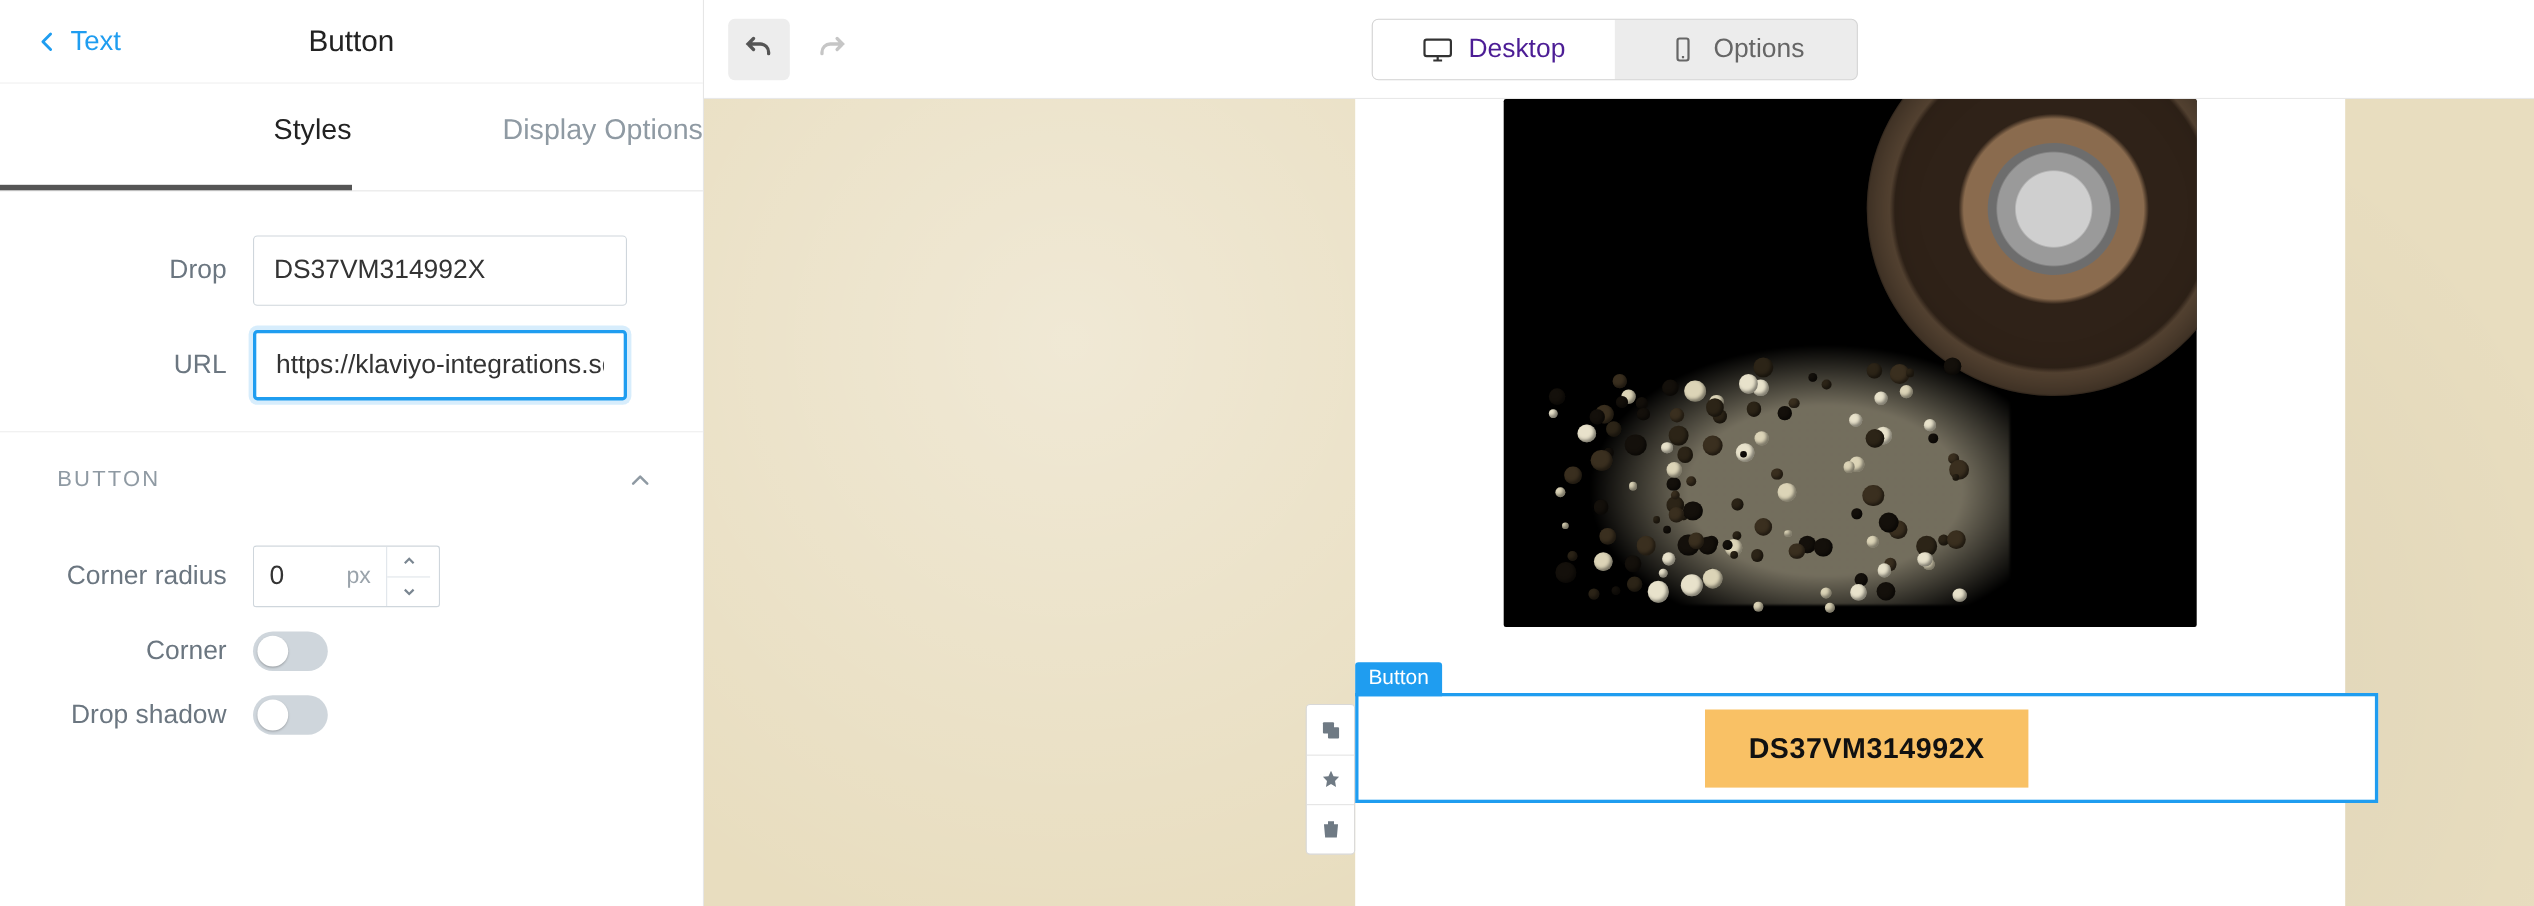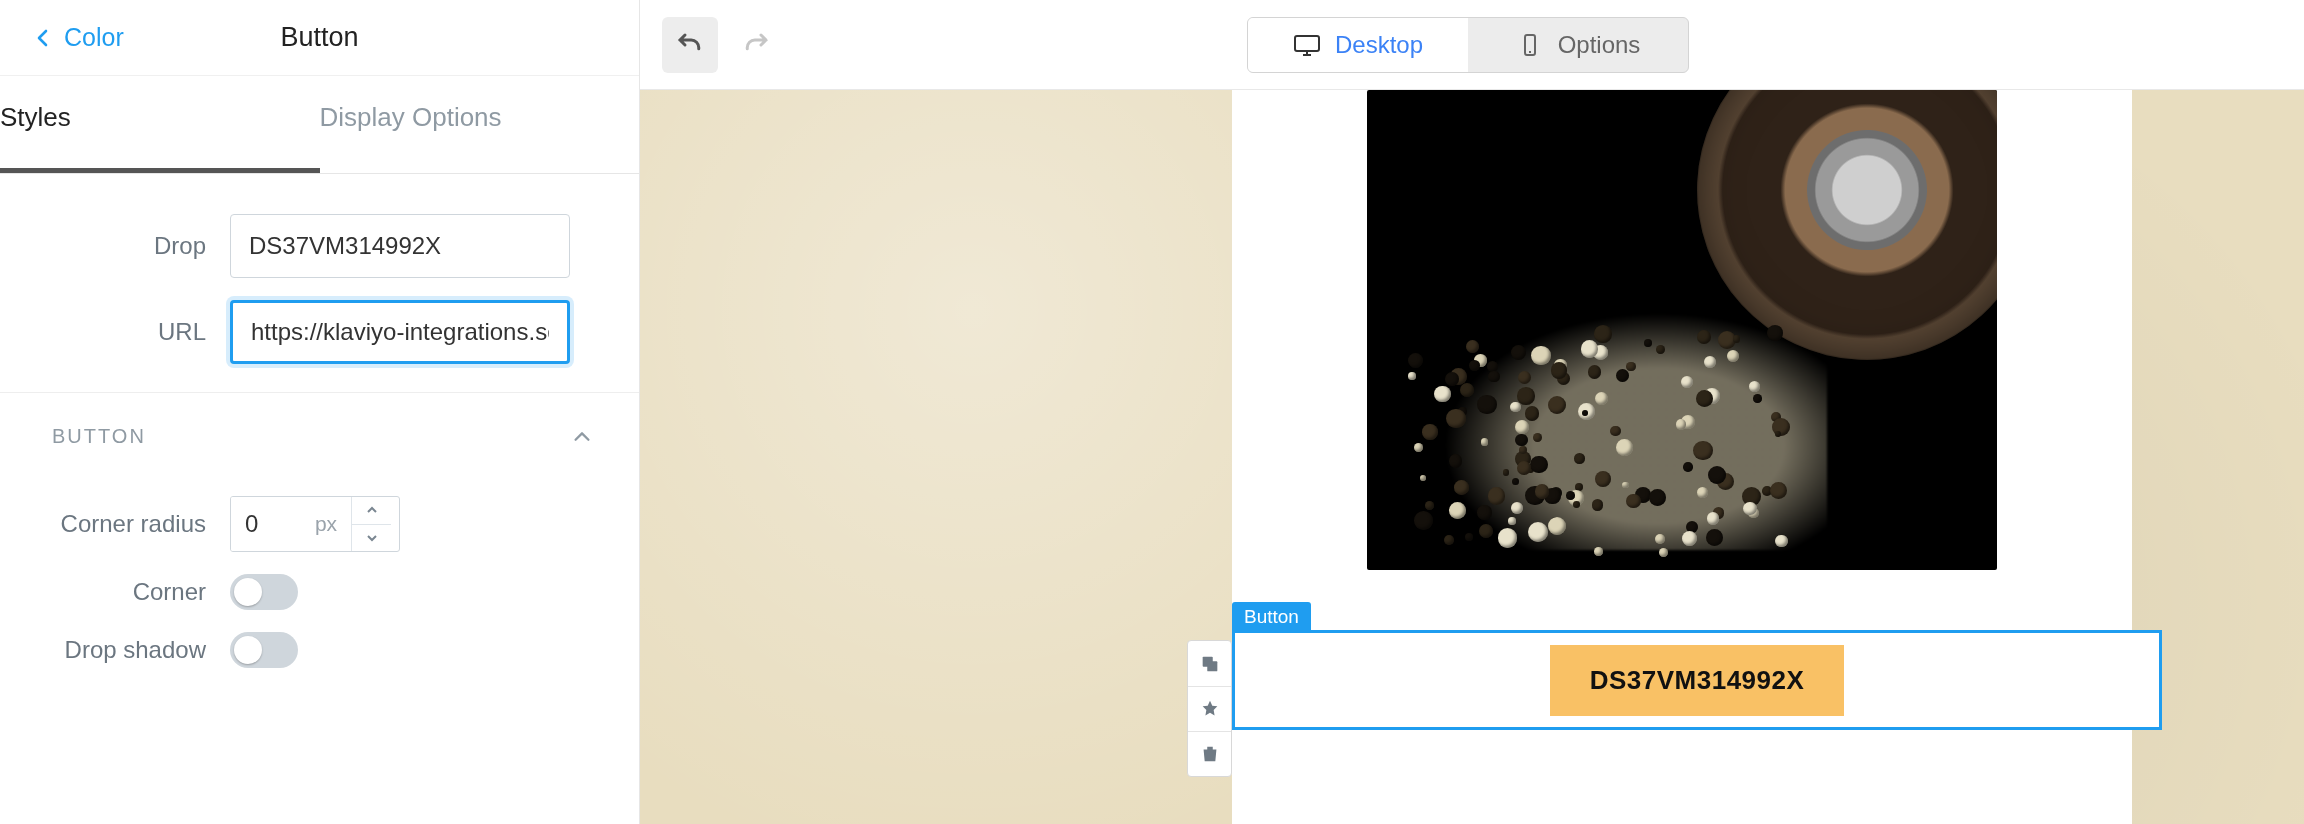--- a/index.html
+++ b/index.html
@@ -6,21 +6,21 @@
   html, body { width: 2304px; height: 824px; font-family: -apple-system, "Helvetica Neue", Arial, sans-serif; color:#222; }
   body { display:flex; }
 
   
   .sidebar { width: 640px; flex: 0 0 640px; background:#fff; border-right:1px solid #e6e6e6; display:flex; flex-direction:column; }
   .sb-header { height:76px; display:flex; align-items:center; position:relative; border-bottom:1px solid #f0f0f0;}
   .done { position:absolute; left:32px; display:flex; align-items:center; gap:8px; color:#1f9df0; font-size:25px; font-weight:500; cursor:pointer;}
   .done svg { width:24px; height:24px; }
   .sb-title { margin:0 auto; font-size:27px; font-weight:500; color:#222;}
   .tabs { display:flex; border-bottom:1px solid #e6e6e6; }
-  .tab { flex:1; text-align:left; padding:26px 0 40px; font-size:26px; color:#8f9aa3; cursor:pointer; }
+  .tab { flex:1; text-align:right; padding:26px 0 40px; font-size:26px; color:#8f9aa3; cursor:pointer; }
   .tab.active { color:#222; border-bottom:5px solid #555; padding-bottom:17px;}
   .section-head { display:flex; align-items:center; justify-content:space-between; padding:32px 46px 8px 52px; cursor:pointer;}
   .section-head .label { letter-spacing:2px; font-size:20px; color:#8f9aa3; font-weight:500;}
   .chev { width:22px; height:22px; }
   .chev path { stroke:#8f9aa3; stroke-width:2.5; fill:none; stroke-linecap:round; stroke-linejoin:round;}
   .fields { padding: 18px 46px 28px 0; border-bottom:1px solid #eee;}
   .row { display:flex; align-items:center; margin-top:22px; }
   .row .flabel { width:230px; text-align:right; padding-right:24px; font-size:24px; color:#6b7680;}
   .text-input { height:64px; border:1px solid #cfd6dc; border-radius:4px; padding:0 18px; font-size:24px; color:#333; background:#fff; }
   .text-input.w-wide { width:340px; }
@@ -45,21 +45,21 @@
   .canvas { flex:1; position:relative; background:#eae0c5; }
   .topbar { position:absolute; top:0; left:0; right:0; height:90px; background:#fff; display:flex; align-items:center; padding:0 22px; border-bottom:1px solid #e8e8e8;}
   .hist { display:flex; gap:10px;}
   .hbtn { width:56px; height:56px; border-radius:6px; display:flex; align-items:center; justify-content:center; cursor:pointer;}
   .hbtn.enabled { background:#ededed; }
   .hbtn svg{ width:30px; height:30px;}
   .hbtn.enabled path{ stroke:#555; }
   .hbtn.disabled path{ stroke:#c6c6c6; }
   .hbtn path{ stroke-width:2.4; fill:none; stroke-linecap:round;}
   .device-switch { margin:0 auto; display:flex; height:56px; border:1px solid #d4d4d4; border-radius:6px; overflow:hidden; background:#ececec; }
-  .device { width:220px; display:flex; align-items:center; justify-content:center; gap:14px; font-size:24px; color:#3b82f6; font-weight:500; cursor:pointer;}
+  .device { width:220px; display:flex; align-items:center; justify-content:center; gap:14px; font-size:24px; color:#4c1d95; font-weight:500; cursor:pointer;}
   .device.active { background:#fff; }
   .device svg { width:28px; height:24px; }
   .device path, .device rect { stroke:#333; stroke-width:2; fill:none; }
   .device.inactive { color:#666;}
   .device.inactive path,.device.inactive rect{ stroke:#666;}
 
   .stage { position:absolute; top:90px; left:0; right:0; bottom:0; overflow:hidden; background:#e9dfc2;}
   .stage-bg { position:absolute; inset:0;
     background: radial-gradient(circle at 20% 30%, rgba(255,255,255,.35), transparent 40%),
                 radial-gradient(circle at 70% 70%, rgba(0,0,0,.05), transparent 45%),
@@ -91,21 +91,21 @@
 </style>
 </head>
 <body>
 
 <div class="sidebar">
   <div class="sb-header">
     <div class="done">
       <svg viewBox="0 0 24 24">
           <path d="M14 5l-7 7 7 7" stroke="#1f9df0" stroke-width="2.6" fill="none" stroke-linecap="round" stroke-linejoin="round"></path>
         </svg>
-      <span>Color</span>
+      <span>Text</span>
     </div>
     <div class="sb-title">Button</div>
   </div>
 
   <div class="tabs">
     <div class="tab active">Styles</div>
     <div class="tab">Display Options</div>
   </div>
 
   <div class="fields">

